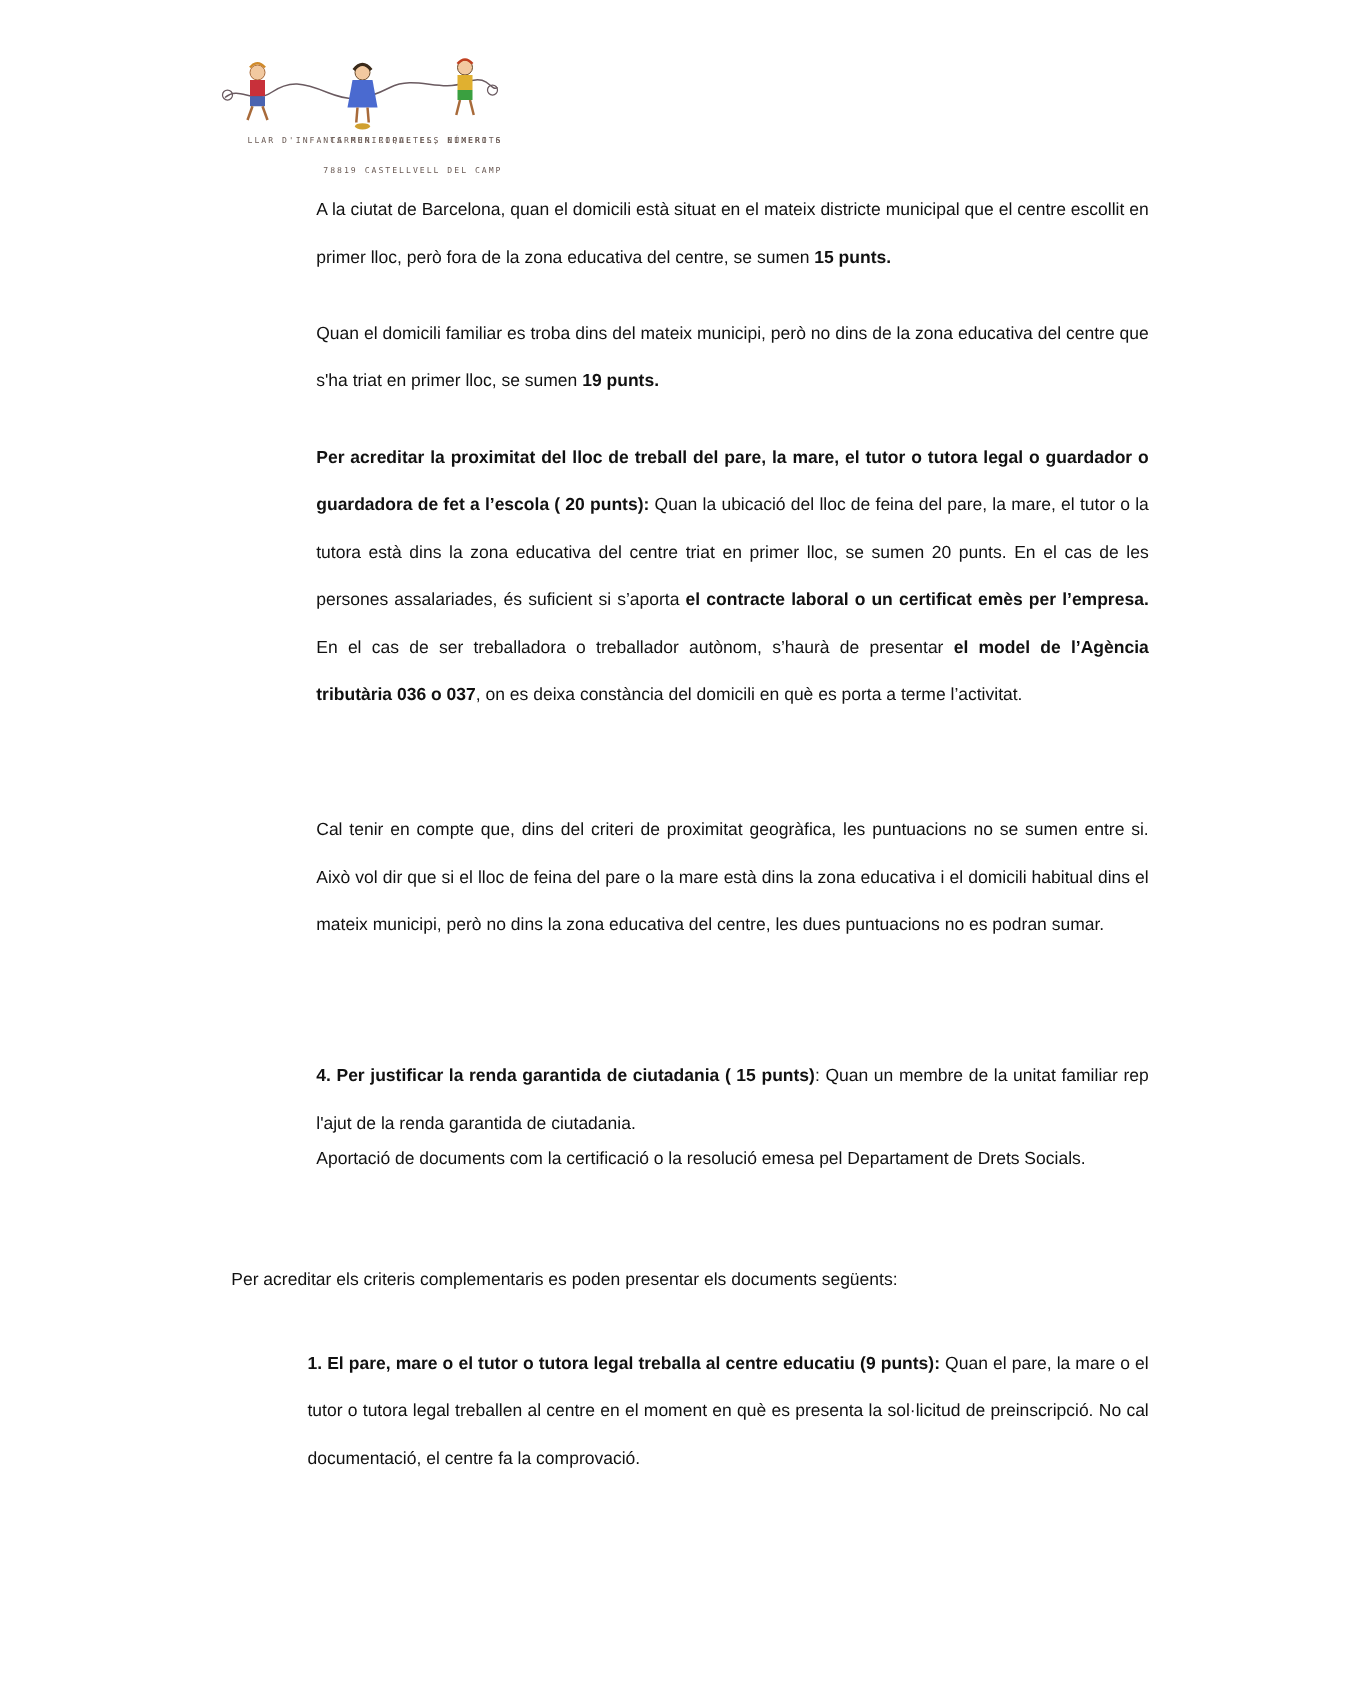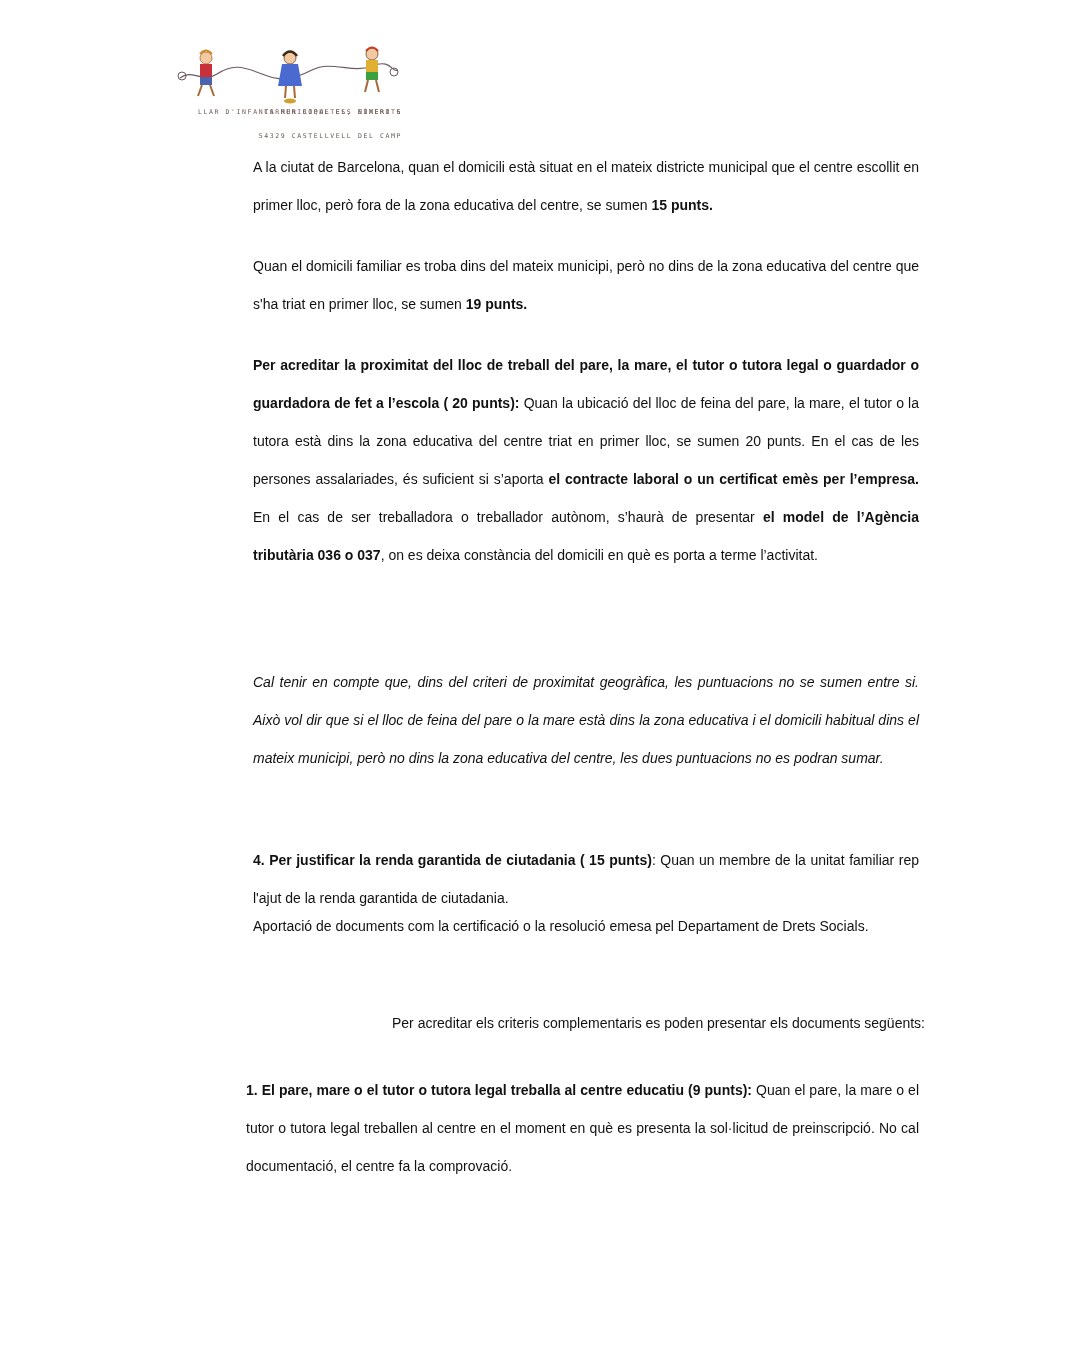--- a/index.html
+++ b/index.html
@@ -5,21 +5,21 @@
     html, body { margin: 0; padding: 0; background: #ffffff; }
     body { width: 1080px; height: 1350px; position: relative; overflow: hidden; font-family: "Liberation Sans", sans-serif; color: #111111; }
     .logo { position: absolute; left: 172px; top: 44px; width: 230px; height: 100px; }
     .logo svg { display: block; }
     .logo-line { position: absolute; left: 0; width: 230px; text-align: right; font-family: "DejaVu Sans Mono", monospace; font-size: 6.5px; letter-spacing: 1.6px; color: #6b5b55; white-space: nowrap; }
     .logo-l1 { top: 64px; }
     .logo-l2 { top: 64px; }
     .logo-l3 { top: 88px; }
     .para { position: absolute; font-size: 14px; line-height: 38px; text-align: justify; margin: 12px; }
     .col1 { left: 241px; width: 666px; }
-    .col0 { left: 173px; width: 740px; text-align: right; }
+    .col0 { left: 173px; width: 740px; text-align: left; }
     .col2 { left: 234px; width: 673px; }
     .last-left { text-align-last: left; }
     b { font-weight: bold; }
   </style>
 </head>
 <body>
 
 <div class="logo">
   <svg width="230" height="62" viewBox="0 0 230 62">
 
@@ -43,30 +43,30 @@
 
     <circle cx="200" cy="10" r="6" fill="#f2c9a0" stroke="#6a4a2a" stroke-width="0.8"></circle>
     <path d="M194,7 Q200,0 206,7" stroke="#c04020" stroke-width="2" fill="none"></path>
     <rect x="194" y="16" width="12" height="12" fill="#e0b030"></rect>
     <rect x="194" y="28" width="12" height="8" fill="#3aa040"></rect>
     <line x1="196" y1="36" x2="193" y2="48" stroke="#a86a3a" stroke-width="2"></line>
     <line x1="204" y1="36" x2="207" y2="48" stroke="#a86a3a" stroke-width="2"></line>
   </svg>
   <div class="logo-line logo-l1">LLAR D'INFANTS MUNICIPAL ELS EIXERITS</div>
   <div class="logo-line logo-l2">CARRER ROQUETES, NÚMERO 6</div>
-  <div class="logo-line logo-l3">54329 CASTELLVELL DEL CAMP</div>
+  <div class="logo-line logo-l3">78819 CASTELLVELL DEL CAMP</div>
 </div>
 
 <p class="para col1 last-left" style="top:136px;"><span>A la ciutat de Barcelona, quan el domicili està situat en el mateix districte municipal que el centre escollit en primer lloc, però fora de la zona educativa del centre, se sumen </span><b>15 punts.</b></p>
 
 <p class="para col1 last-left" style="top:235px;"><span>Quan el domicili familiar es troba dins del mateix municipi, però no dins de la zona educativa del centre que s'ha triat en primer lloc, se sumen </span><b>19 punts.</b></p>
 
 <p class="para col1 last-left" style="top:334px;"><b>Per acreditar la proximitat del lloc de treball del pare, la mare, el tutor o tutora legal o guardador o guardadora de fet a l’escola ( 20 punts):</b><span> Quan la ubicació del lloc de feina del pare, la mare, el tutor o la tutora està dins la zona educativa del centre triat en primer lloc, se sumen 20 punts. En el cas de les persones assalariades, és suficient si s’aporta </span><b>el contracte laboral o un certificat emès per l’empresa.</b><span> En el cas de ser treballadora o treballador autònom, s’haurà de presentar </span><b>el model de l’Agència tributària 036 o 037</b><span>, on es deixa constància del domicili en què es porta a terme l’activitat.</span></p>
 
-<p class="para col1 last-left" style="top:651px;font-style:italic;"><span>Cal tenir en compte que, dins del criteri de proximitat geogràfica, les puntuacions no se sumen entre si. Això vol dir que si el lloc de feina del pare o la mare està dins la zona educativa i el domicili habitual dins el mateix municipi, però no dins la zona educativa del centre, les dues puntuacions no es podran sumar.</span></p>
+<p class="para col1 last-left" style="top:632px;"><span>Cal tenir en compte que, dins del criteri de proximitat geogràfica, les puntuacions no se sumen entre si. Això vol dir que si el lloc de feina del pare o la mare està dins la zona educativa i el domicili habitual dins el mateix municipi, però no dins la zona educativa del centre, les dues puntuacions no es podran sumar.</span></p>
 
 <p class="para col1 last-left" style="top:829px;"><b>4. Per justificar la renda garantida de ciutadania ( 15 punts)</b><span>: Quan un membre de la unitat familiar rep l'ajut de la renda garantida de ciutadania.</span></p>
 
 <p class="para col1 last-left" style="top:895px;"><span>Aportació de documents com la certificació o la resolució emesa pel Departament de Drets Socials.</span></p>
 
 <p class="para col0" style="top:992px;"><span>Per acreditar els criteris complementaris es poden presentar els documents següents:</span></p>
 
 <p class="para col2 last-left" style="top:1059px;"><b>1. El pare, mare o el tutor o tutora legal treballa al centre educatiu (9 punts):</b><span>  Quan el pare, la mare o el tutor o tutora legal treballen al centre en el moment en què es presenta la sol·licitud de preinscripció. No cal documentació, el centre fa la comprovació.</span></p>
 
 </body></html>

